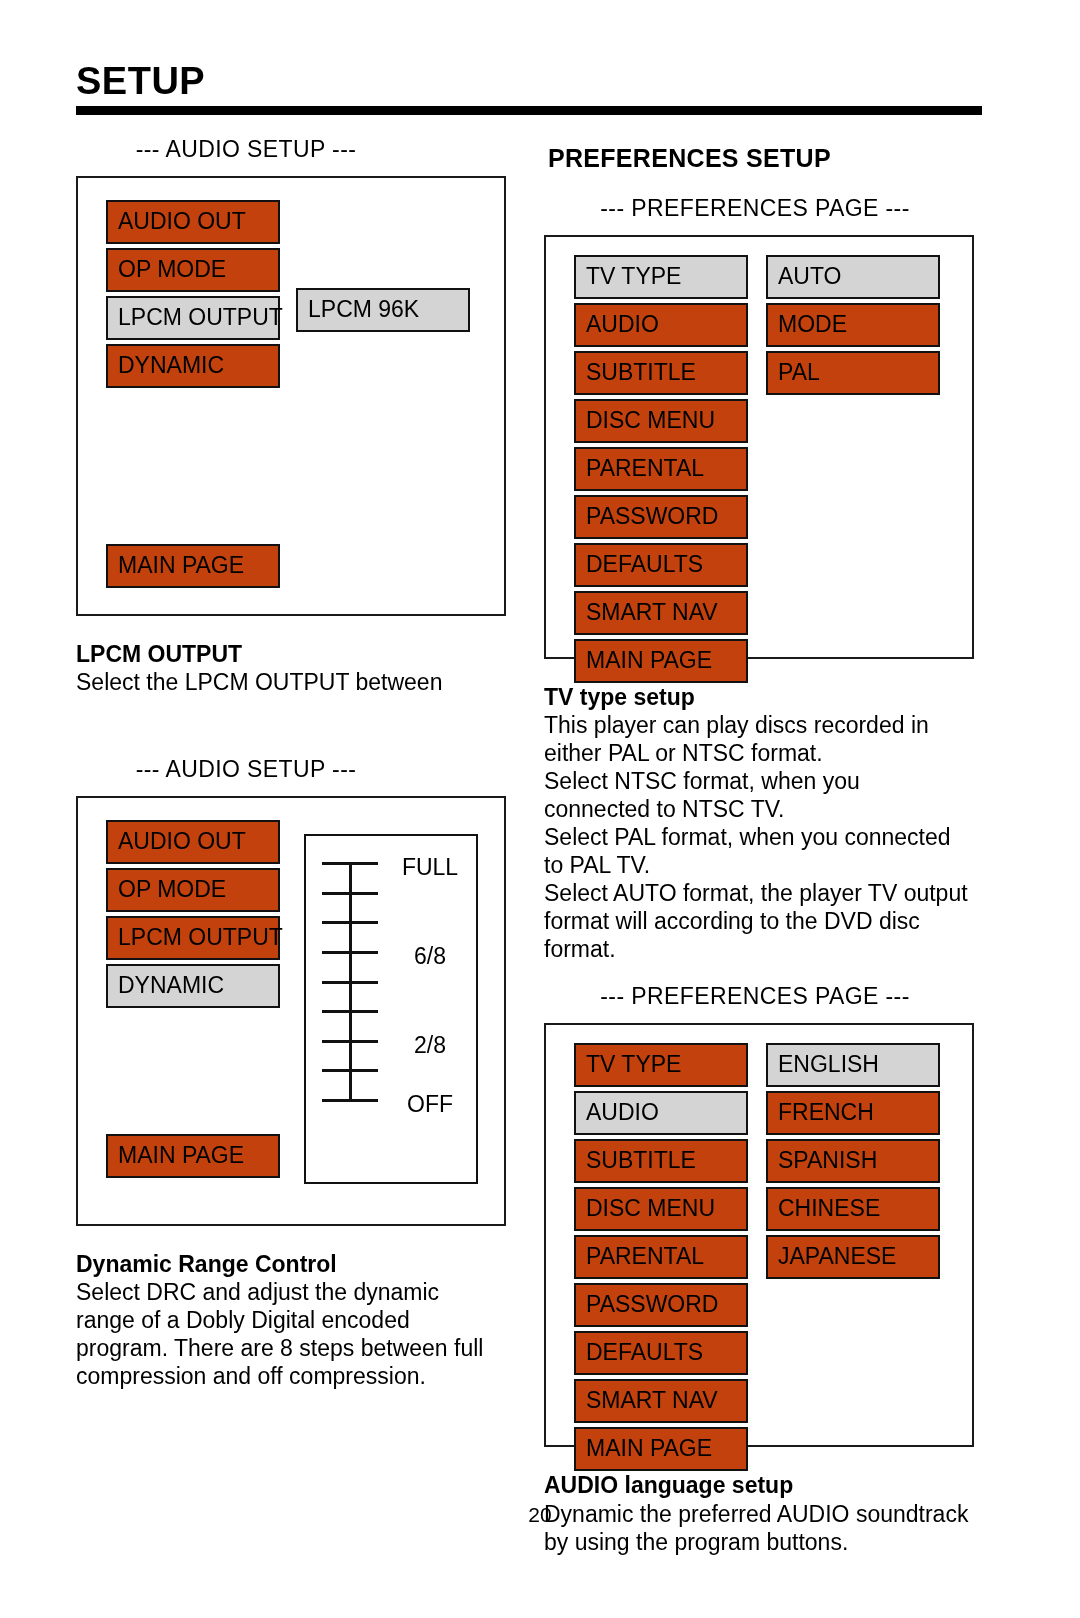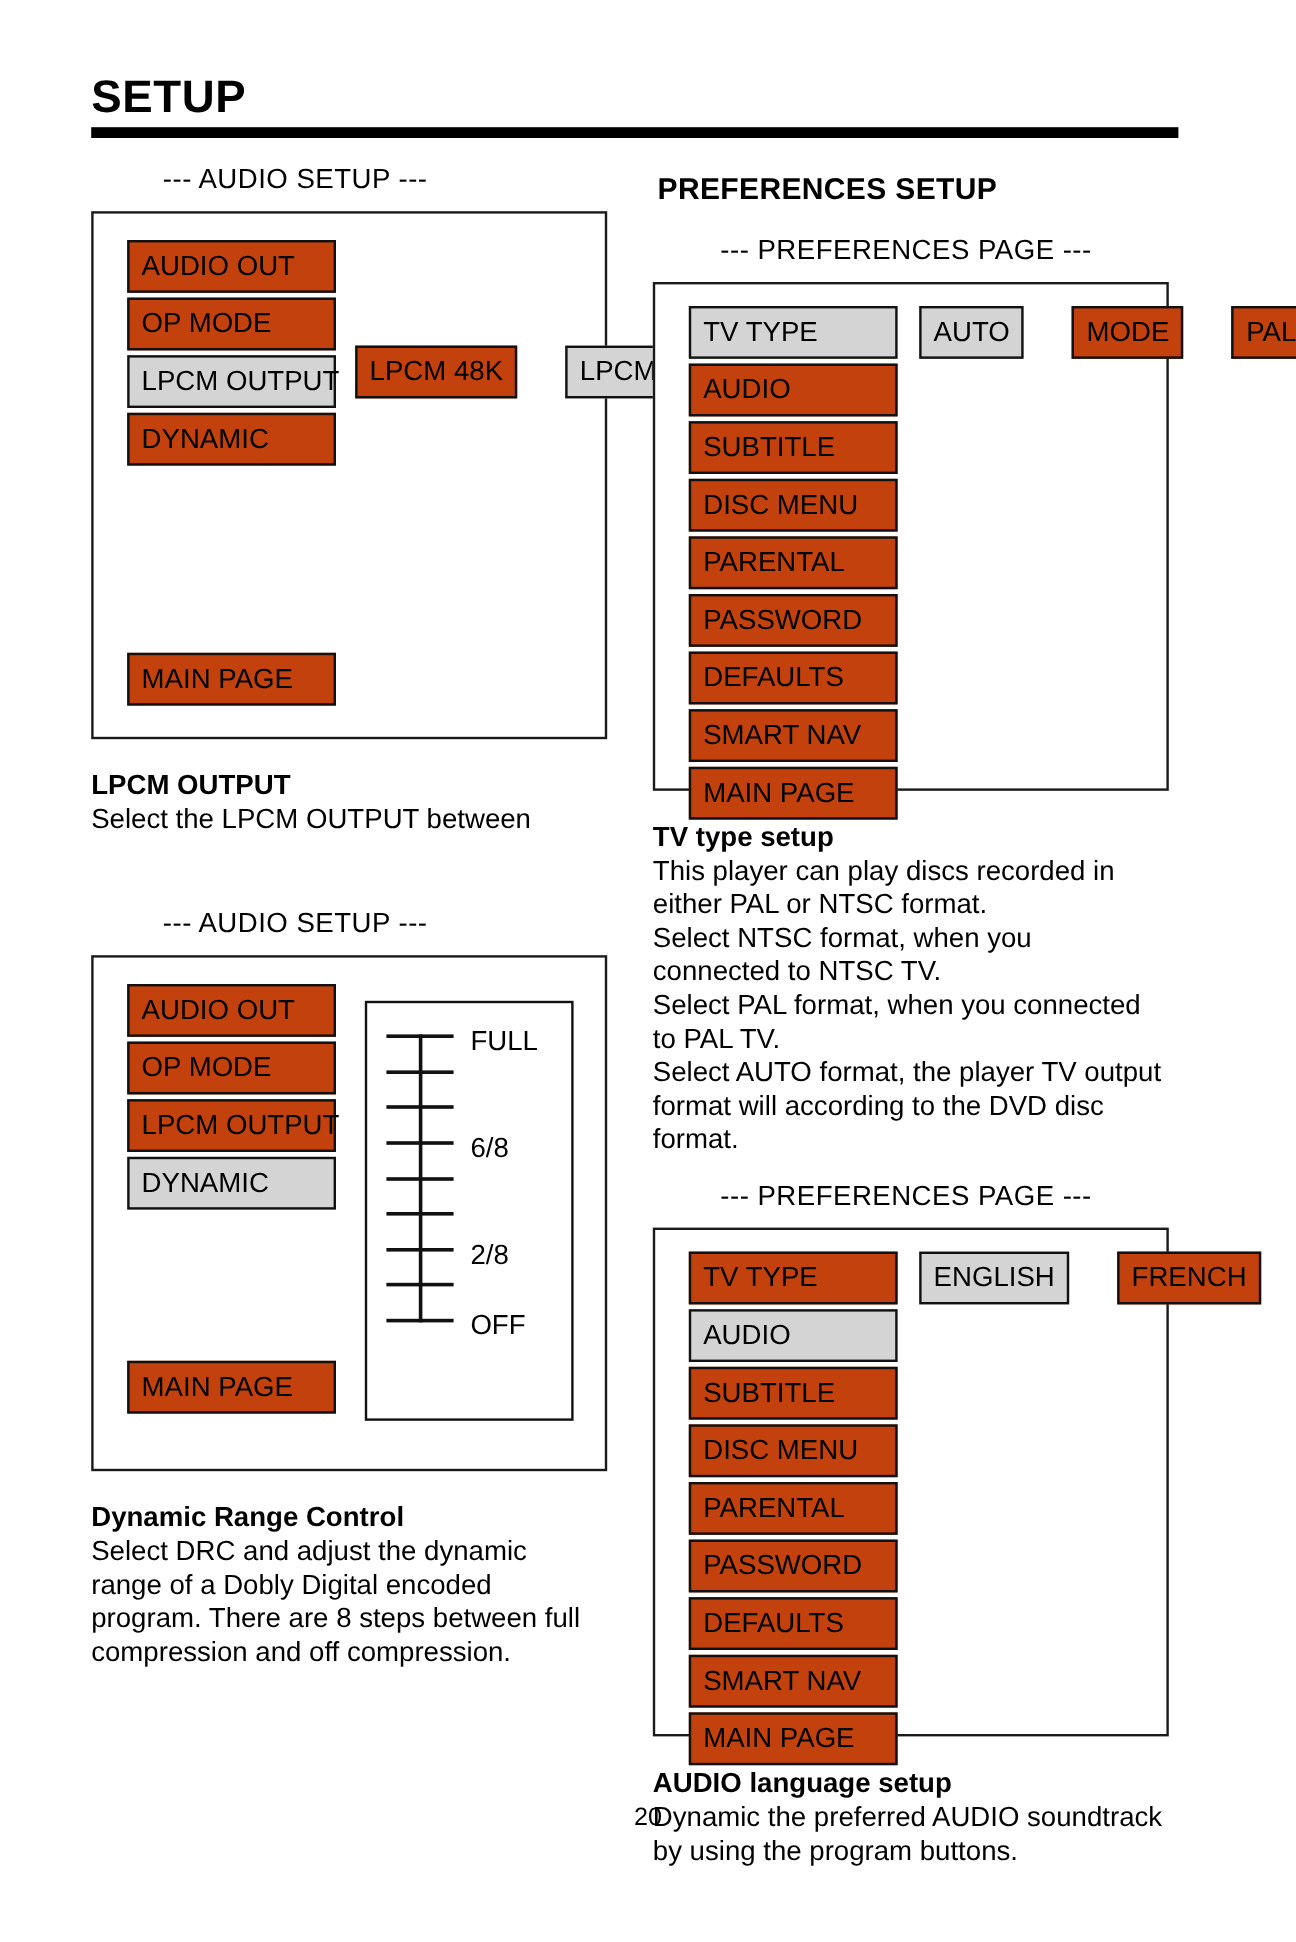--- a/index.html
+++ b/index.html
@@ -87,22 +87,21 @@
     align-items: flex-start;
   }
 
   .menu-col {
     display: flex;
     flex-direction: column;
   }
 
   .opt-col {
     display: flex;
-    flex-direction: row;
-    gap: 40px;
+    flex-direction: column;
   }
 
   .osd-item {
     border: 2px solid #111111;
     background: #c2410c;
     font-size: 23px;
     line-height: 1;
     padding: 8px 10px 9px 10px;
     box-sizing: border-box;
     white-space: nowrap;
@@ -179,21 +178,21 @@
     left: 86px;
     top: 18px;
     width: 76px;
     height: 250px;
     font-size: 23px;
   }
   .drc-label {
     position: absolute;
     left: 0;
     width: 76px;
-    text-align: left;
+    text-align: center;
     white-space: nowrap;
   }
 
   
   .prefs {
     width: 430px;
     height: 424px;
     padding: 18px 0 0 28px;
   }
   .prefs .menu-col { width: 174px; }
@@ -240,21 +239,20 @@
 
     <div class="osd-screen audio1">
       <div class="osd-cols">
         <div class="menu-col" id="a1-menu">
             <div class="osd-item spaced">AUDIO OUT</div>
             <div class="osd-item spaced">OP MODE</div>
             <div class="osd-item hl spaced">LPCM OUTPUT</div>
             <div class="osd-item spaced">DYNAMIC</div>
           </div>
         <div class="opt-col" id="a1-opts">
-            <div class="osd-item spaced">LPCM 48K</div>
             <div class="osd-item hl spaced">LPCM 96K</div>
           </div>
       </div>
       <div class="mainpage-wrap">
         <div class="osd-item">MAIN PAGE</div>
       </div>
     </div>
 
     <div class="body-block">
       <span class="bt-head">LPCM OUTPUT</span>

